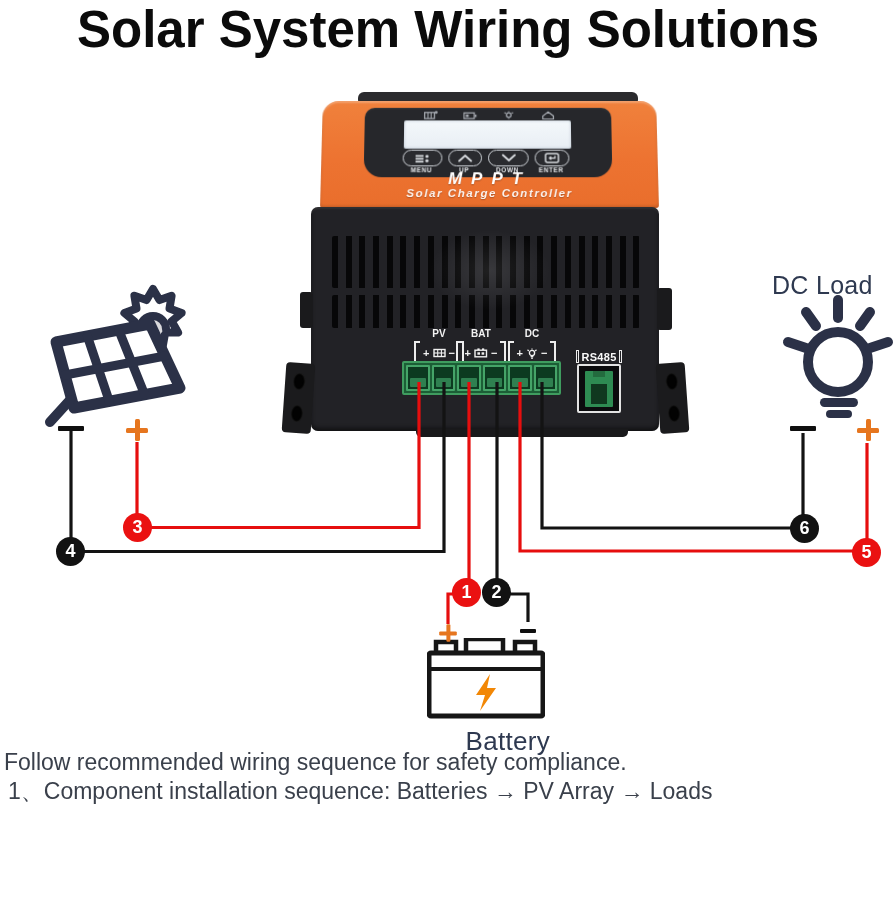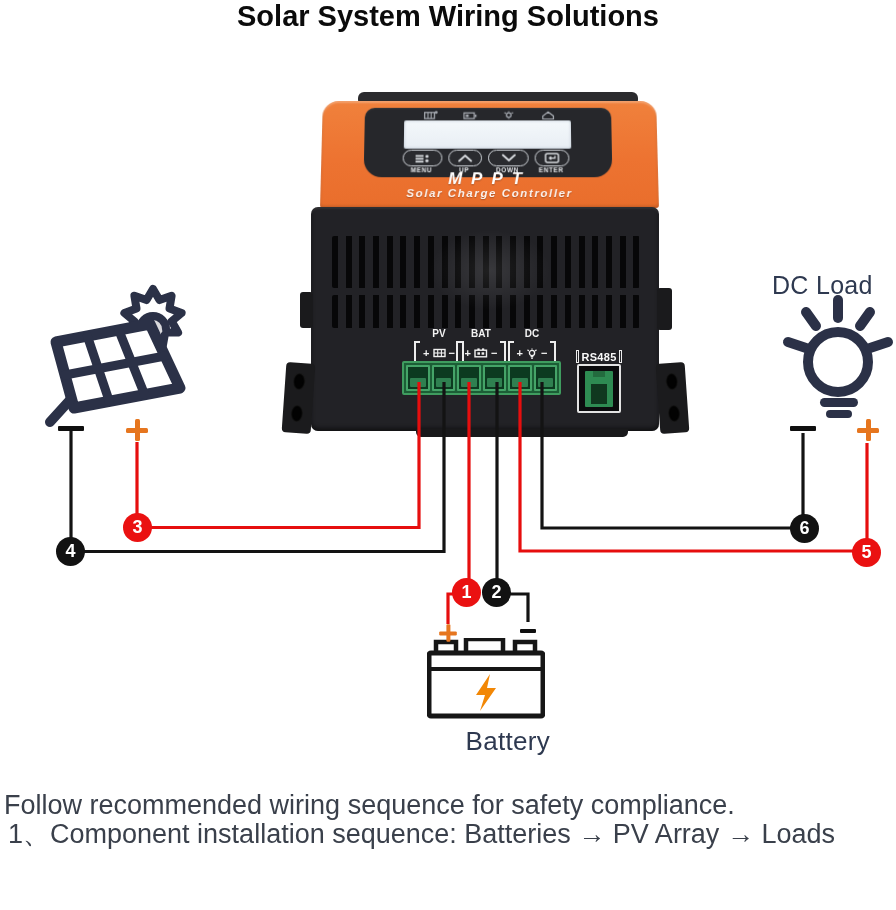--- a/index.html
+++ b/index.html
@@ -1,21 +1,21 @@
 <!DOCTYPE html>
 <html><head>
 <meta charset="utf-8">
 <style>
   html,body{margin:0;padding:0;background:#ffffff;}
   .stage{position:relative;width:896px;height:910px;background:#fff;overflow:hidden;
          font-family:"Liberation Sans",sans-serif;color:#2e3950;}
   .abs{position:absolute;}
 
   
-  .main-title{left:0;top:0;width:896px;text-align:center;font-size:29px;font-weight:bold;
+  .main-title{left:0;top:0;width:896px;text-align:center;font-size:51px;font-weight:bold;
               color:#0b0b0b;letter-spacing:0px;}
 
   
   .back-lip{left:358px;top:92px;width:280px;height:14px;background:#2b2b2e;border-radius:6px;}
   .head{left:320px;top:99px;width:339px;height:109px;background:linear-gradient(180deg,#f0813c 0%,#ed7331 55%,#e96e2c 100%);
         border-radius:16px 16px 3px 3px;transform:perspective(450px) rotateX(4deg);transform-origin:50% 100%;
         box-shadow:inset 0 2px 2px rgba(255,255,255,.25), inset 0 -2px 3px rgba(0,0,0,.18);}
   .panel{left:43px;top:7px;width:250px;height:71px;background:#26272b;border-radius:10px 10px 18px 18px;
          box-shadow:inset 0 1px 2px rgba(255,255,255,.08);}
   .lcd{left:40px;top:13px;width:169px;height:29px;background:linear-gradient(180deg,#f4f8fb,#e8eef4);
@@ -69,21 +69,21 @@
 
   
   .plus{width:22px;height:22px;z-index:6;}
   .plus span{position:absolute;background:#e6761f;border-radius:1.5px;}
   .plus .h{left:0;top:8.5px;width:22px;height:5px;}
   .plus .v{left:8.5px;top:0;width:5px;height:22px;}
   .minus{height:5px;background:#0f0f0f;border-radius:1px;z-index:6;}
   .small{transform:scale(.8);}
 
   .comp-label{font-size:25px;color:#2e3950;letter-spacing:.3px;}
-  .notes{left:4px;top:791px;width:888px;font-size:27px;color:#3a404b;line-height:29px;}
+  .notes{left:4px;top:748px;width:888px;font-size:23px;color:#3a404b;line-height:29px;}
   .wire-svg{left:0;top:0;width:896px;height:910px;z-index:5;pointer-events:none;}
 </style>
 </head>
 <body>
 
 <div class="stage">
 
   <div class="abs main-title">Solar System Wiring Solutions</div>
 
   <div class="abs back-lip"></div>

